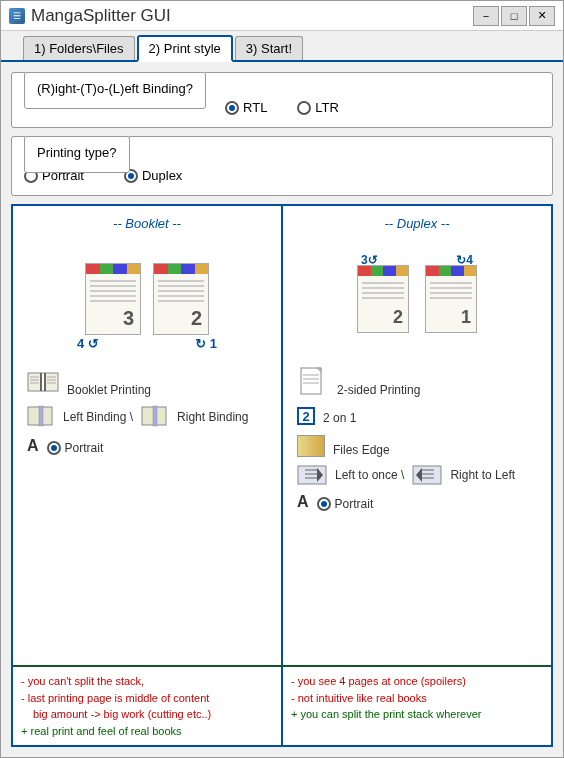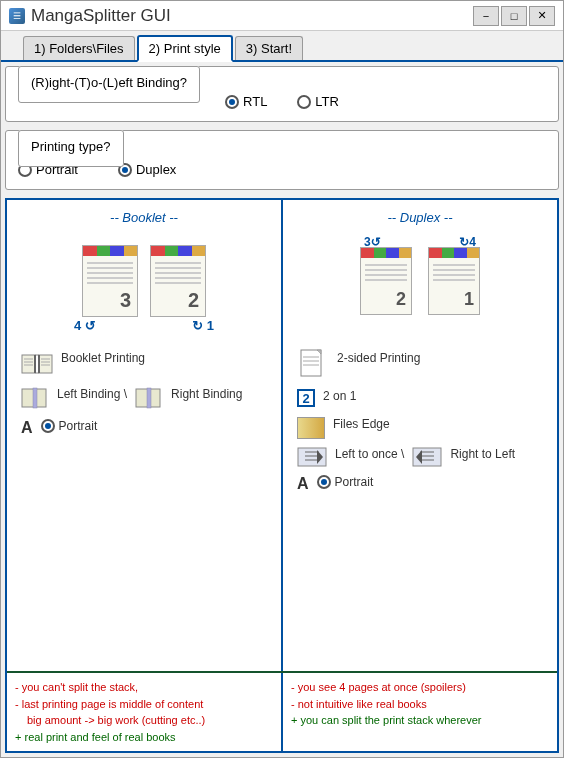--- a/index.html
+++ b/index.html
@@ -74,21 +74,21 @@
       border-radius: 3px 3px 0 0;
     }
     .tab.active {
       background: #fff;
       border: 2px solid #0050a0;
       border-bottom: 2px solid #fff;
       font-weight: 500;
       margin-bottom: -2px;
     }
     .content {
-      padding: 4px;
+      padding: 10px;
       flex: 1;
       display: flex;
       flex-direction: column;
       gap: 8px;
     }
     .group-box {
       border: 1px solid #999;
       border-radius: 3px;
       padding: 8px 12px 12px;
       position: relative;
@@ -145,45 +145,45 @@
       align-items: center;
       gap: 6px;
     }
     .panel-left {
       border-right: 2px solid #0050a0;
     }
     .panel-title {
       font-size: 13px;
       color: #0050a0;
       font-style: italic;
-      margin-bottom: 4px;
+      margin-bottom: 16px;
     }
     .info-row {
       display: flex;
-      align-items: flex-start;
+      align-items: flex-end;
       gap: 8px;
       width: 100%;
       padding: 2px 4px;
     }
     .info-icon {
       width: 32px;
       height: 28px;
       display: flex;
       align-items: center;
       justify-content: center;
       font-size: 18px;
       flex-shrink: 0;
     }
     .info-text {
       font-size: 12px;
       color: #333;
     }
     .separator-row {
       display: flex;
-      align-items: flex-start;
+      align-items: center;
       gap: 8px;
       width: 100%;
       padding: 0 4px;
     }
     .sep-text {
       font-size: 12px;
       color: #333;
     }
     .panels-bottom {
       display: flex;

